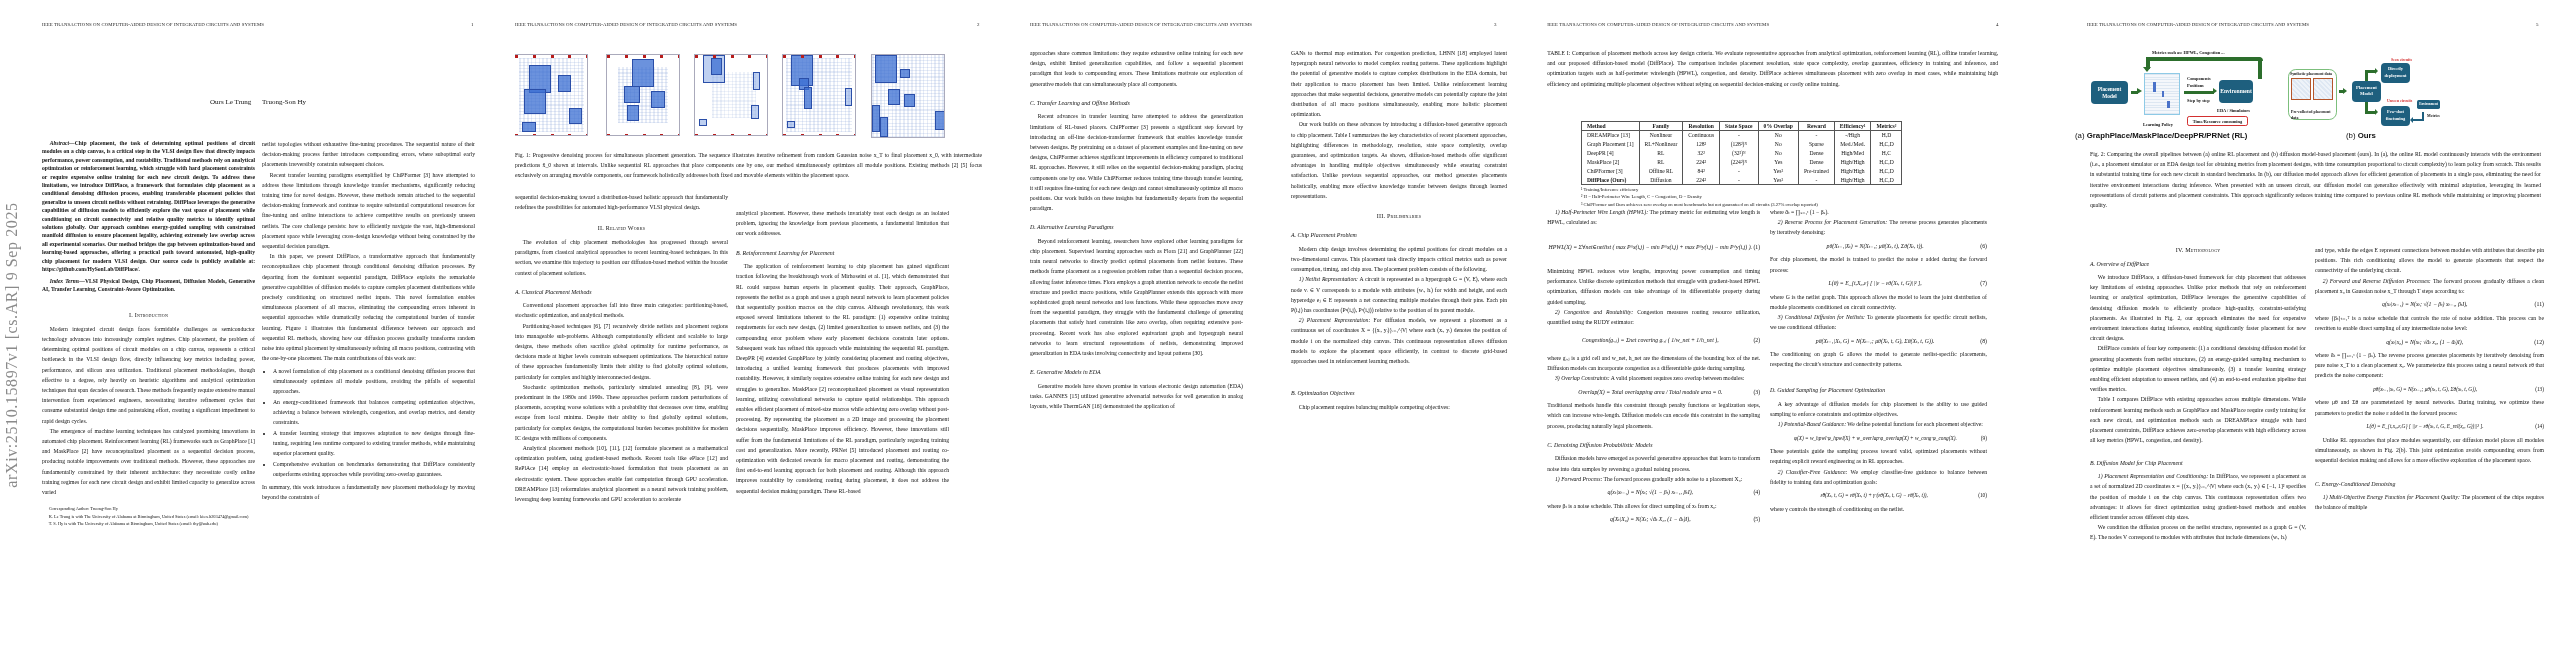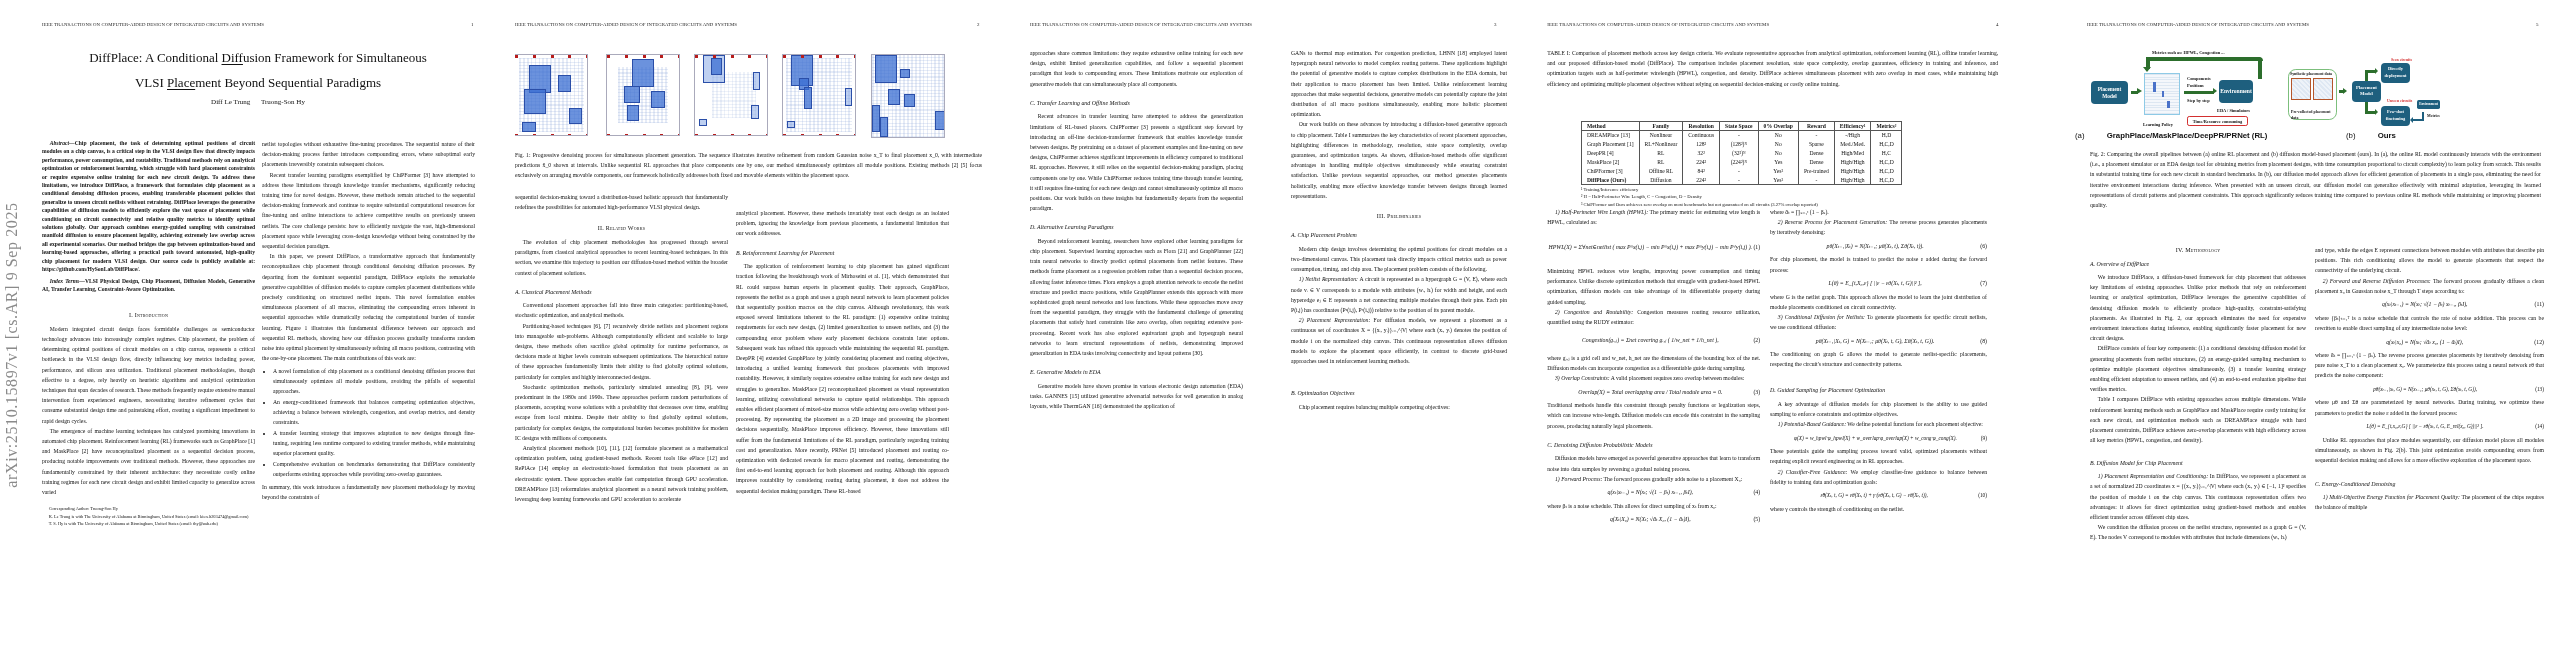--- a/index.html
+++ b/index.html
@@ -50,38 +50,34 @@
   
   .diag { position: absolute; }
   .box-teal { position: absolute; background: #1e5f7e; color: #fff; border-radius: 3.9px; display: flex; align-items: center; justify-content: center; text-align: center; font-weight: bold; font-size: 5.3px; line-height: 6.7px; }
   .arrow-g { position: absolute; background: #2c6e2c; }
   .diag-label { position: absolute; font-size: 4.4px; font-weight: bold; white-space: nowrap; }
   .diag-red { color: #d32f2f; }
   .red-box { position: absolute; border: 0.8px solid #d32f2f; border-radius: 2.2px; font-size: 4.4px; font-weight: bold; display: flex; align-items: center; justify-content: center; }
   .green-round { position: absolute; border: 0.6px solid #7cbf7c; border-radius: 7.8px; }
   .thumb { position: absolute; border: 1.7px solid #b5562a; background: repeating-linear-gradient(45deg,#dfe8f3 0 1.7px,#eef3f9 1.7px 3.3px); }
   .sub-cap { position: absolute; font-family: "Liberation Sans", sans-serif; font-size: 7.8px; white-space: nowrap; }
-  .sub-cap b { font-weight: bold; margin-left: 20px; }
+  .sub-cap b { font-weight: bold; }
 </style>
 </head>
 <body>
 
 <div class="strip">
 
   <div class="page">
     <div class="running-head" style="left:42px">IEEE TRANSACTIONS ON COMPUTER-AIDED DESIGN OF INTEGRATED CIRCUITS AND SYSTEMS</div>
     <div class="page-num" style="left:471px">1</div>
     <div class="arxiv-stamp">arXiv:2510.15897v1  [cs.AR]  9 Sep 2025</div>
 
-    <div class="title" style="left:33px; top:46px; width:450px;">
-      <div><span>DiffPlace: A Conditional </span><u>Diff</u><span>usion Framework for Simultaneous</span></div>
-      <div><span>VLSI </span><u>Place</u><span>ment Beyond Sequential Paradigms</span></div>
-    </div>
     <div class="authors" style="left:33px; top:98px; width:450px;">
-      <span>Diff Le Trung</span>
+      <span>Ours Le Trung</span>
       <span>Truong-Son Hy</span>
     </div>
 
     <div class="col" style="left:42px; top:139px; width:213px;">
       <p class="abstract"><span class="lead">Abstract</span><span>—Chip placement, the task of determining optimal positions of circuit modules on a chip canvas, is a critical step in the VLSI design flow that directly impacts performance, power consumption, and routability. Traditional methods rely on analytical optimization or reinforcement learning, which struggle with hard placement constraints or require expensive online training for each new circuit design. To address these limitations, we introduce DiffPlace, a framework that formulates chip placement as a conditional denoising diffusion process, enabling transferable placement policies that generalize to unseen circuit netlists without retraining. DiffPlace leverages the generative capabilities of diffusion models to efficiently explore the vast space of placement while conditioning on circuit connectivity and relative quality metrics to identify optimal solutions globally. Our approach combines energy-guided sampling with constrained manifold diffusion to ensure placement legality, achieving extremely low overlap across all experimental scenarios. Our method bridges the gap between optimization-based and learning-based approaches, offering a practical path toward automated, high-quality chip placement for modern VLSI design. Our source code is publicly available at: https://github.com/HySonLab/DiffPlace/.</span></p>
       <p class="abstract" style="margin-top:3.3px"><span class="lead">Index Terms</span><span>—VLSI Physical Design, Chip Placement, Diffusion Models, Generative AI, Transfer Learning, Constraint-Aware Optimization.</span></p>
       <div class="sec" style="margin-top:16.7px">I. Introduction</div>
       <p>Modern integrated circuit design faces formidable challenges as semiconductor technology advances into increasingly complex regimes. Chip placement, the problem of determining optimal positions of circuit modules on a chip canvas, represents a critical bottleneck in the VLSI design flow, directly influencing key metrics including power, performance, and silicon area utilization. Traditional placement methodologies, though effective to a degree, rely heavily on heuristic algorithms and analytical optimization techniques that span decades of research. These methods frequently require extensive manual intervention from experienced engineers, necessitating iterative refinement cycles that consume substantial design time and painstaking effort, creating a significant impediment to rapid design cycles.</p>
       <p>The emergence of machine learning techniques has catalyzed promising innovations in automated chip placement. Reinforcement learning (RL) frameworks such as GraphPlace [1] and MaskPlace [2] have reconceptualized placement as a sequential decision process, producing notable improvements over traditional methods. However, these approaches are fundamentally constrained by their inherent architecture: they necessitate costly online training regimes for each new circuit design and exhibit limited capacity to generalize across varied</p>
       <div class="footnote" style="margin-top:7.8px">

